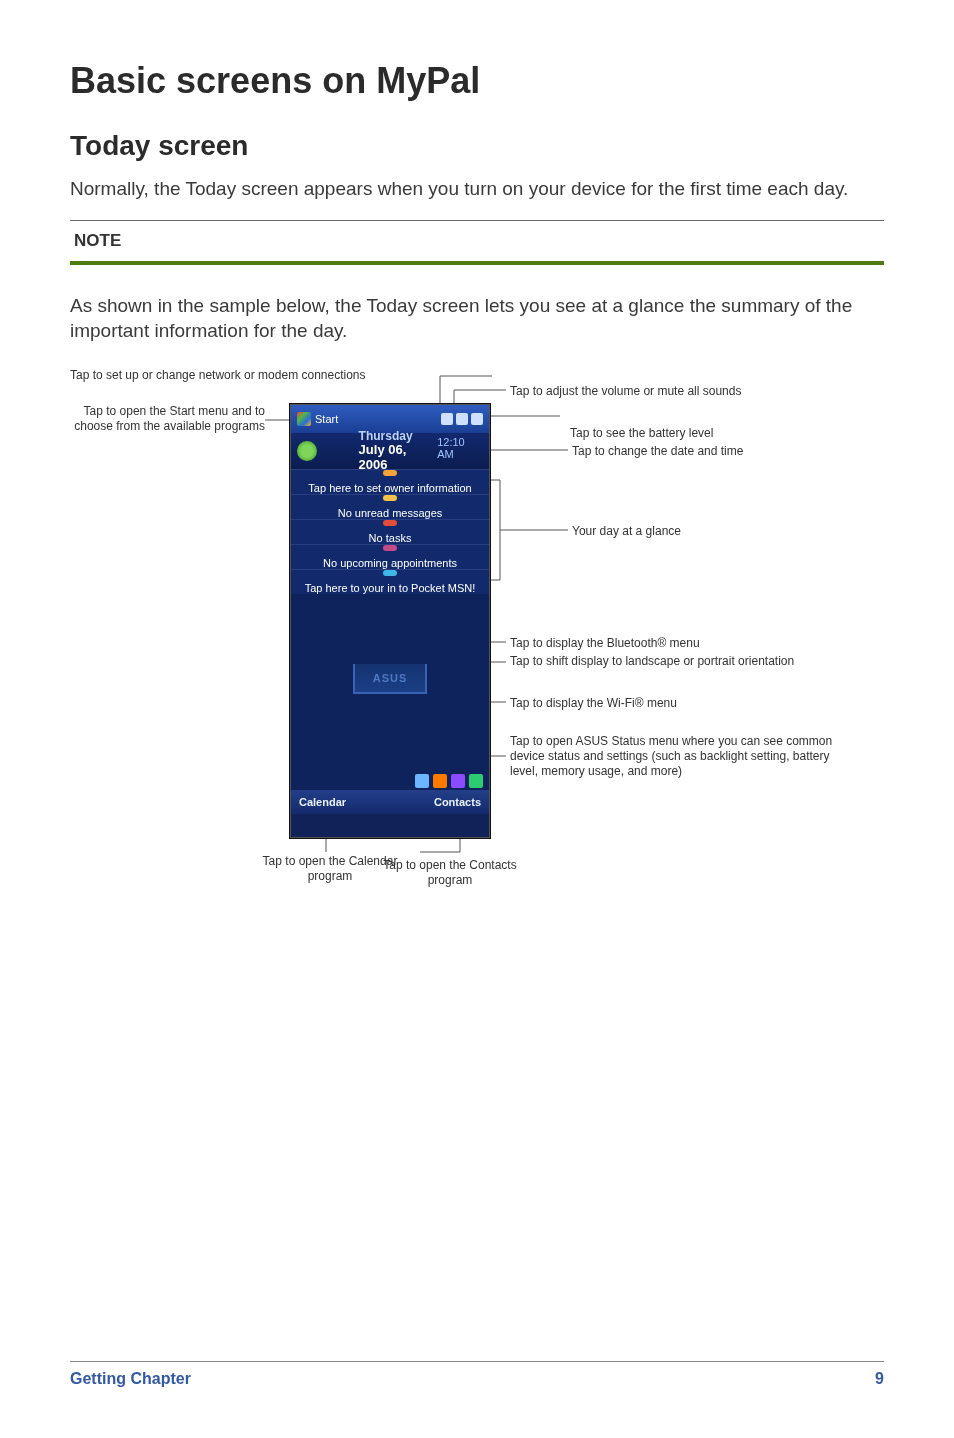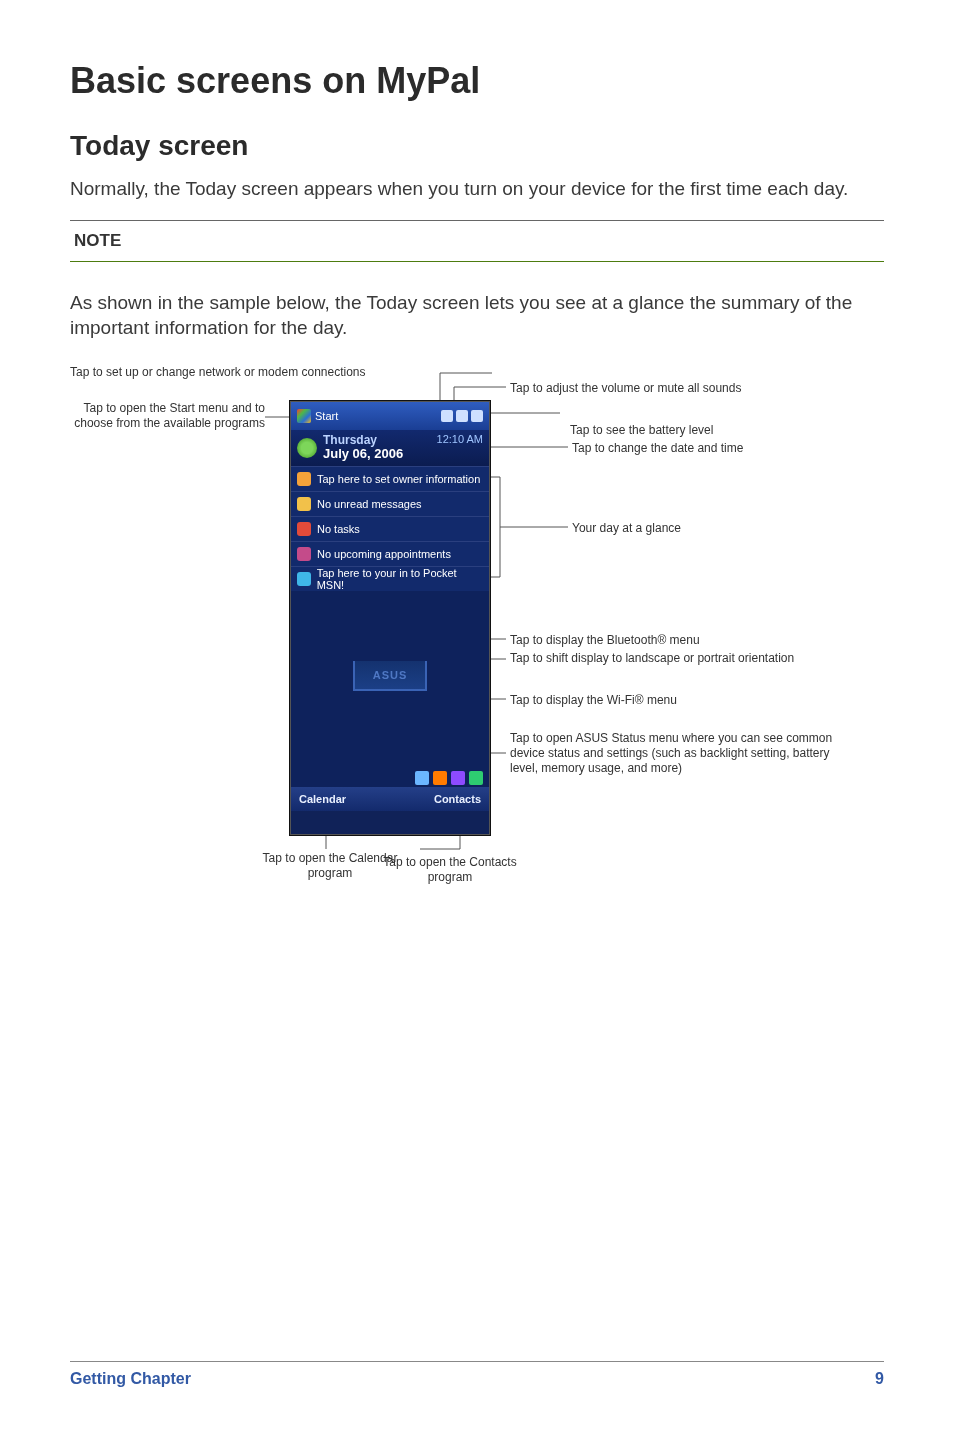--- a/index.html
+++ b/index.html
@@ -29,21 +29,21 @@
     color: #2b2b2b;
   }
   p.body {
     font-size: 19px;
     line-height: 1.35;
     margin: 0 0 18px 0;
     color: #3a3a3a;
   }
   .note-wrap {
     border-top: 1px solid #666;
-    border-bottom: 1px solid #4d7c0f;
+    border-bottom: 4px solid #4d7c0f;
     padding: 10px 4px 10px 4px;
     margin: 10px 0 28px 0;
     display: flex;
   }
   .note-label {
     font-weight: bold;
     font-size: 17px;
     min-width: 70px;
     color: #333;
   }
@@ -122,29 +122,30 @@
     height: 36px;
     background: linear-gradient(#12296e,#0b1c50);
     display:flex; align-items:center; padding:0 6px; justify-content:space-between;
   }
   .phone-date .clock-icon {
     width:20px;height:20px;border-radius:50%;
     background:radial-gradient(circle,#7dd65a 40%,#3a8f1d 100%);
     margin-right:6px;
   }
   .phone-date .dwrap { display:flex; align-items:center;}
-  .phone-date .dtxt { display:flex; flex-direction:column; line-height:1.1;}
+  .phone-date .dtxt { display:flex; flex-direction:column; line-height:1.1;margin-left:36px;}
   .phone-date .dtxt .thursday { font-weight:bold; color:#bcd3ff; font-size:12px;}
   .phone-date .dtxt .july { font-weight:bold; color:#fff; font-size:13px;}
   .phone-date .time { color:#9fc4ff; font-size:11px; align-self:flex-start; margin-top:3px;}
   .phone-row {
     height: 24px; display:flex; align-items:center; padding:0 6px;
     border-top:1px solid #2a3f7f;
     background:#122a6c;
     gap:6px;
+    flex-direction:column;
   }
   .phone-row .ic { width:14px;height:14px; border-radius:3px;}
   .ic.owner{ background:#f4a23a;}
   .ic.msg  { background:#f2c14a;}
   .ic.task { background:#e34b3a;}
   .ic.appt { background:#c44b8a;}
   .ic.msn  { background:#3fb7e8;}
   .phone-body-fill { flex:1; background:#0e225c; }
   .phone-sk {
     height: 24px;

